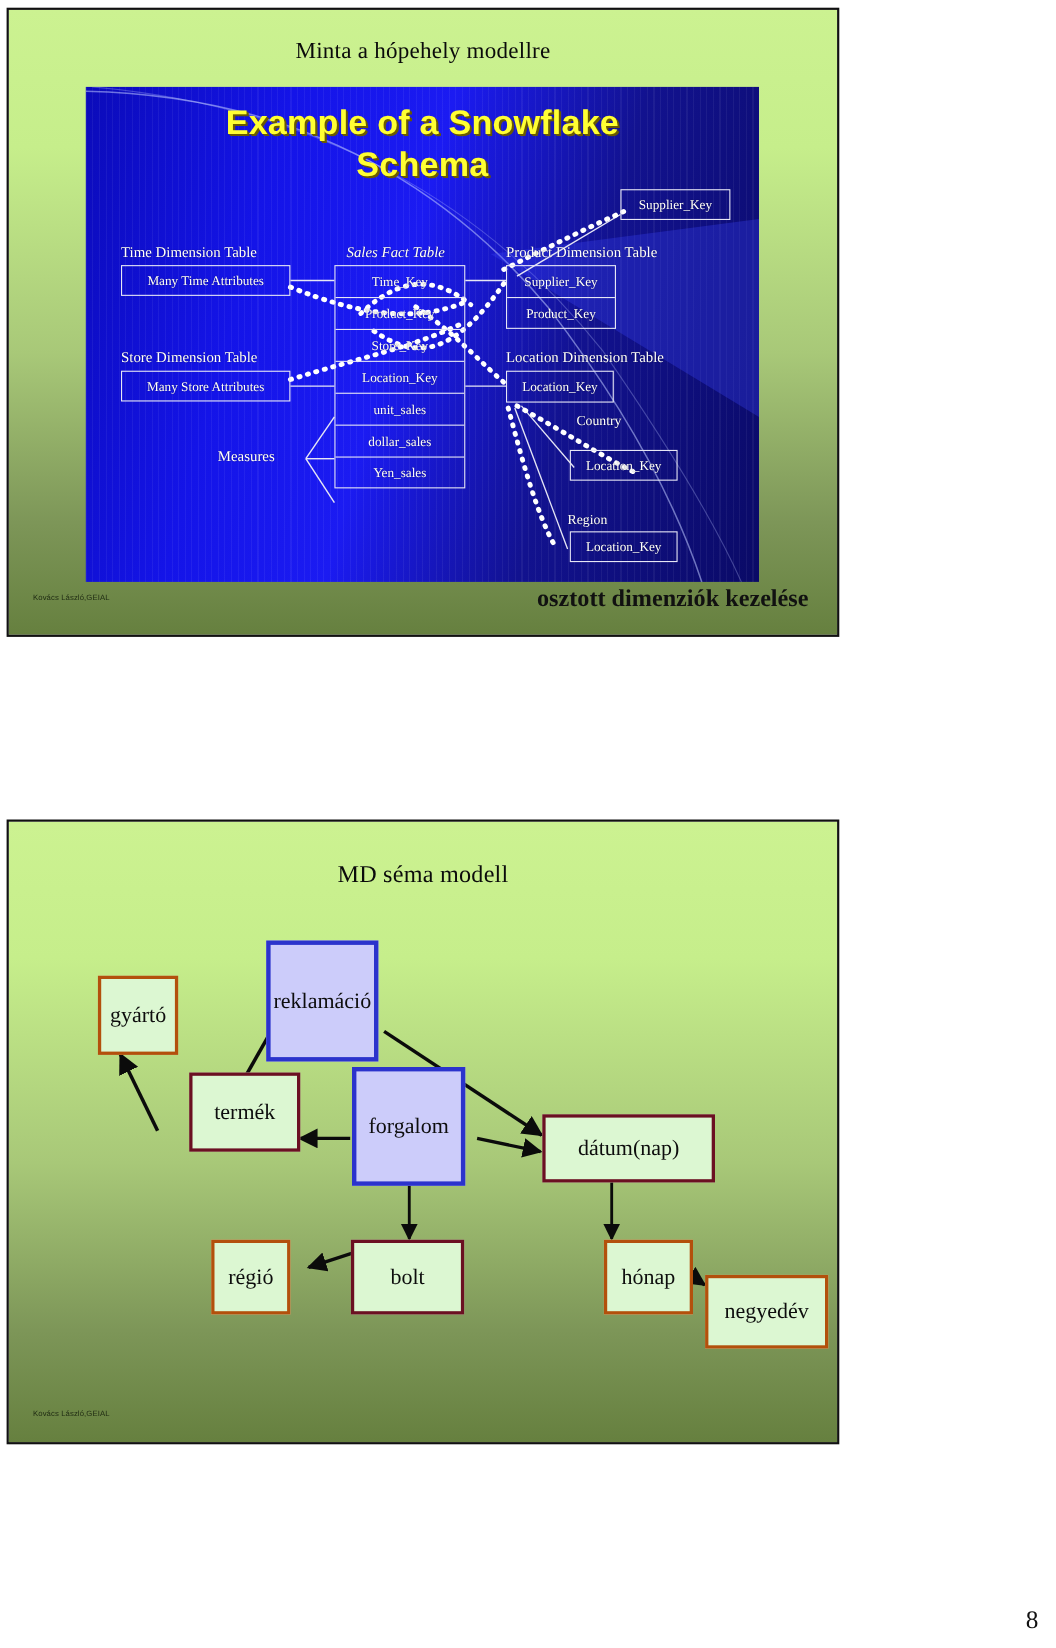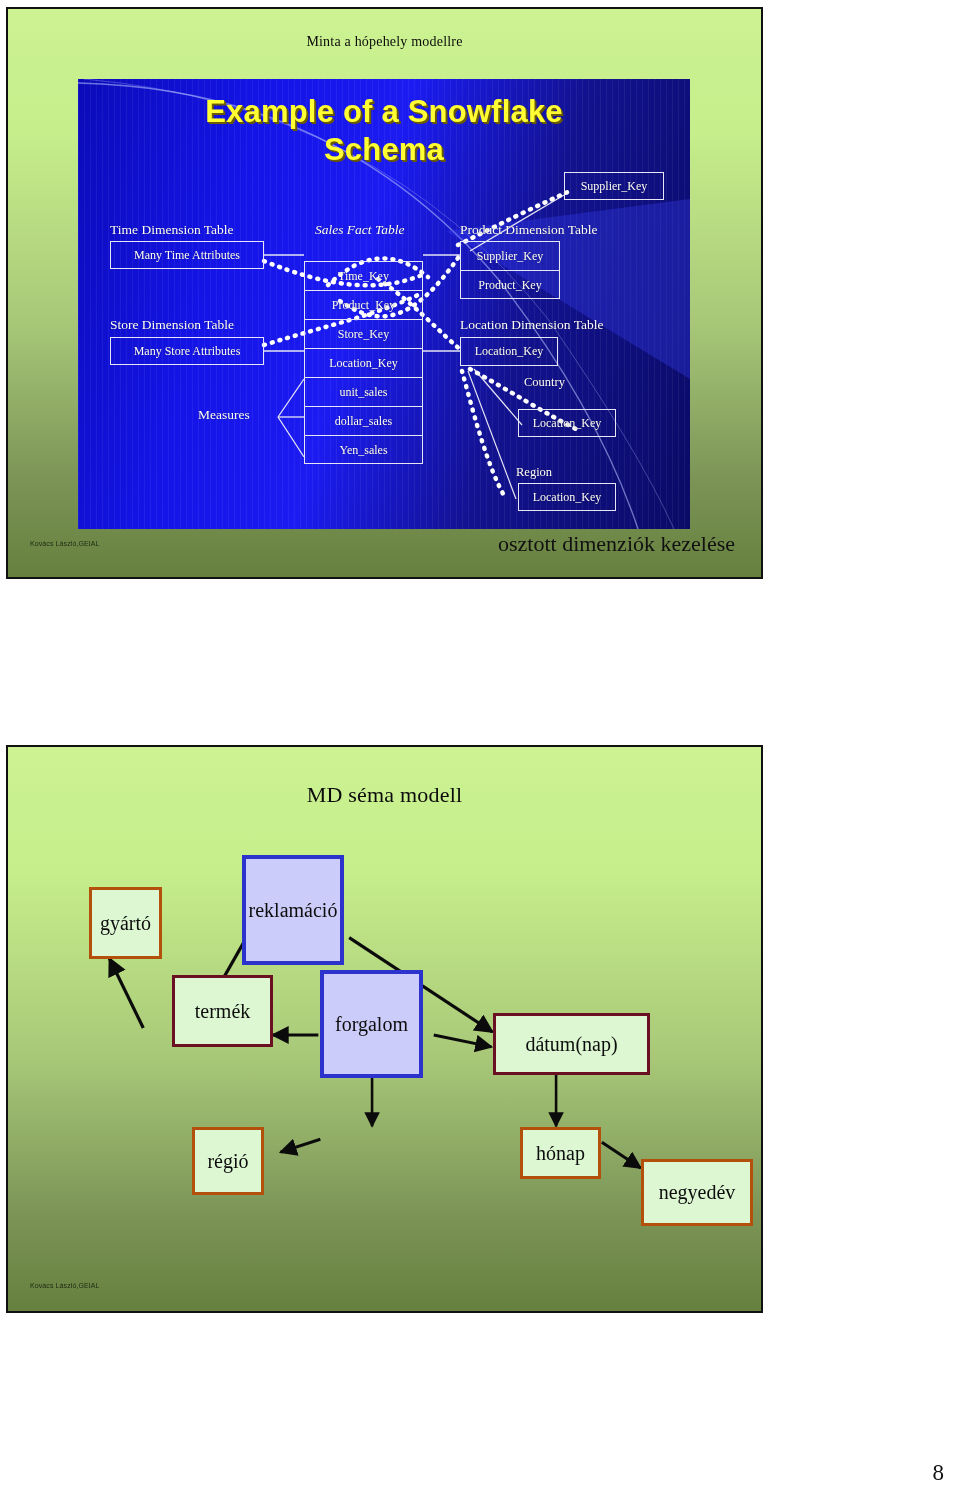--- a/index.html
+++ b/index.html
@@ -24,21 +24,21 @@
     overflow: hidden;
   }
   #slide-1 { left: 6px;  top: 7px;   width: 757px; height: 572px; }
   #slide-2 { left: 6px;  top: 745px; width: 757px; height: 568px; }
 
   .slide-title {
     position: absolute;
     width: 100%;
     text-align: center;
     color: #0b0b0b;
-    font-size: 14px;
+    font-size: 21px;
     letter-spacing: 0.2px;
   }
   #slide1-title { top: 25px; }
   #slide2-title { top: 35px; font-size: 22px; }
 
   .slide-footer {
     position: absolute;
     left: 22px;
     color: #1e2a12;
     font-size: 7px;
@@ -49,20 +49,21 @@
   #slide1-footer { bottom: 30px; }
   #slide2-footer { bottom: 22px; }
 
   #slide1-caption {
     position: absolute;
     right: 26px;
     bottom: 20px;
     font-size: 22px;
     color: #111111;
     white-space: nowrap;
+    font-weight: bold;
   }
 
   .page-number {
     position: absolute;
     right: 16px;
     bottom: 12px;
     font-size: 23px;
     color: #111111;
   }
 
@@ -135,21 +136,20 @@
     justify-content: center;
     color: #ffffff;
     font-size: 12px;
     white-space: nowrap;
     text-shadow: 0 0 1px rgba(0,0,0,.6);
   }
   #fact-table {
     position: absolute;
     border: 1px solid #e6e6f5;
     box-sizing: border-box;
-    margin-top: 20px;
   }
 
   
   .md-box {
     position: absolute;
     box-sizing: border-box;
     display: flex;
     align-items: center;
     justify-content: center;
     font-size: 20px;
@@ -323,22 +323,25 @@
   </div>
 
   <div class="md-box fact-blue" style="left:312px; top:223px; width:103px; height:108px;">
     <span>forgalom</span>
   </div>
 
   <div class="md-box dim-orange" style="left:184px; top:380px; width:72px;  height:68px;">
     <span>régió</span>
   </div>
 
-
-  <div class="md-box dim-orange" style="left:512px; top:380px; width:81px;  height:52px;">
+  <div class="md-box dim-maroon" style="left:311px; top:380px; width:103px; height:68px;">
+    <span>bolt</span>
+  </div>
+
+  <div class="md-box dim-orange" style="left:541px; top:380px; width:81px;  height:68px;">
     <span>hónap</span>
   </div>
 
   <div class="md-box dim-orange" style="left:633px; top:412px; width:112px; height:67px;">
     <span>negyedév</span>
   </div>
 
 
   <div class="slide-footer" id="slide2-footer">Kovács László,GEIAL</div>
 </div>

